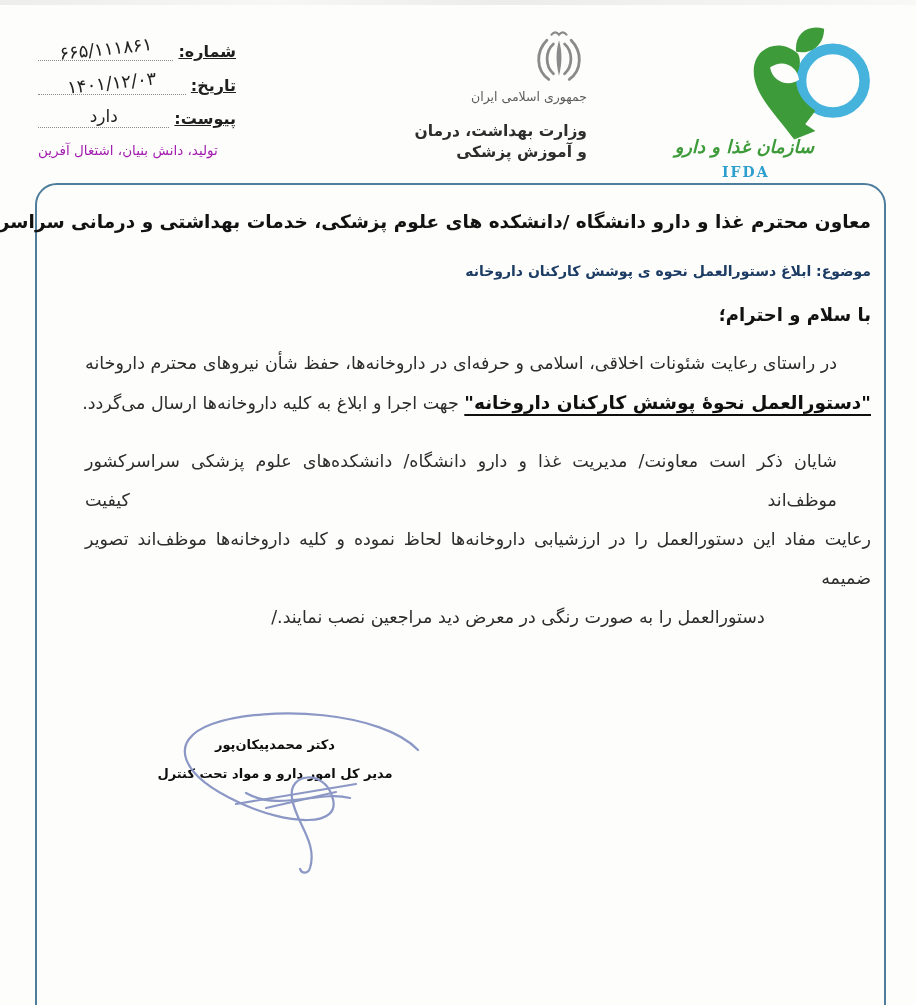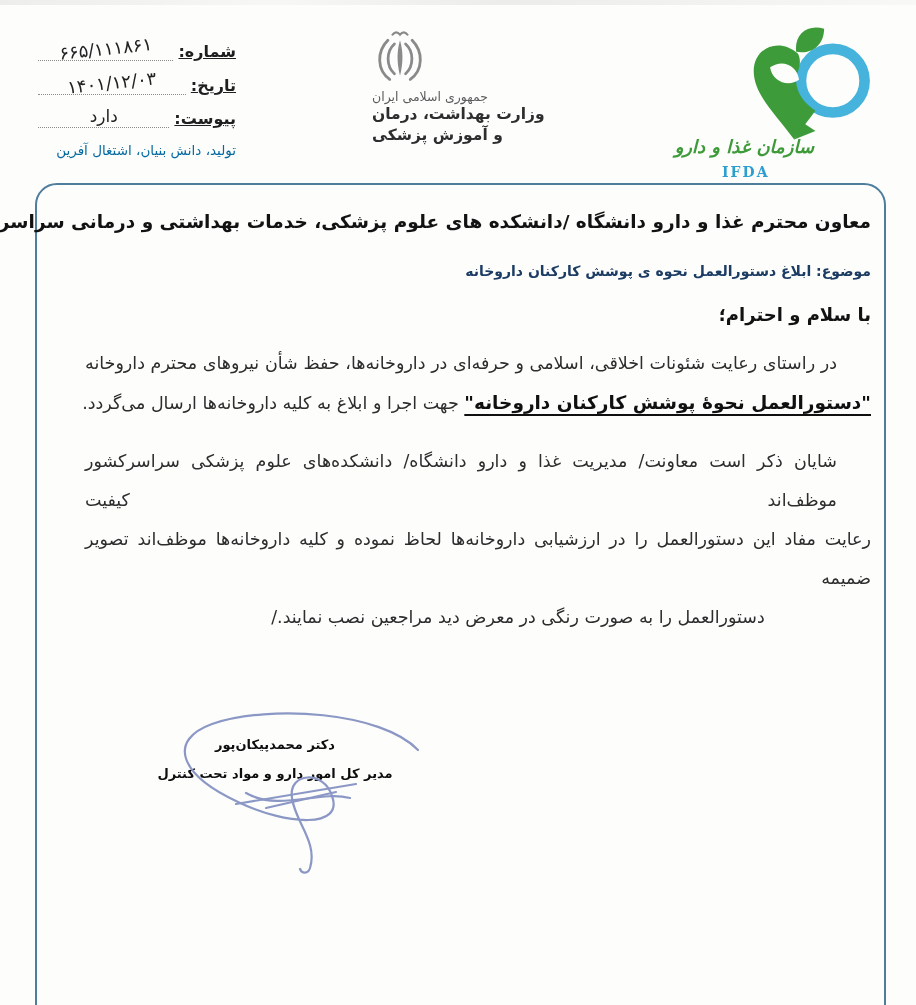--- a/index.html
+++ b/index.html
@@ -10,27 +10,27 @@
   .top-strip { position:absolute; top:0; left:0; right:0; height:5px;
                background:linear-gradient(90deg,#ededeb 0%,#f7f7f5 30%,#ececea 55%,#f8f8f6 100%); }
 
   
   .meta { position:absolute; left:38px; top:38px; width:198px; }
   .meta-row { display:flex; align-items:flex-end; margin-bottom:11px; }
   .meta-label { font-weight:bold; font-size:16px; color:#1f1f1f; margin-left:5px; white-space:nowrap;text-decoration:underline; }
   .meta-value { flex:1; font-size:17px; color:#222; text-align:center;
                 border-bottom:1.5px dotted #8a8a8a; padding-bottom:1px; }
   .tilt { transform:rotate(-6deg); transform-origin:center; display:inline-block; font-size:18px; }
-  .slogans { margin-top:4px; text-align:right; font-size:13.5px; color:#0369a1; line-height:22px; }
+  .slogans { margin-top:4px; text-align:left; font-size:13.5px; color:#a21caf; line-height:22px; }
 
   
-  .ministry { position:absolute; left:372px; top:28px; width:215px; text-align:left; }
+  .ministry { position:absolute; left:372px; top:28px; width:215px; text-align:right; }
   .emblem-wrap { height:58px; }
   .country { font-size:12.5px; color:#5c5c5c; margin-top:3px; }
-  .ministry-name { font-size:15.5px; font-weight:bold; color:#2e2e2e; line-height:21px; margin-top:0; }
+  .ministry-name { font-size:15.5px; font-weight:bold; color:#2e2e2e; line-height:21px; margin-top:17px; }
 
   
   .ifda { position:absolute; left:688px; top:24px; width:222px; height:150px; }
   .ifda-art { position:absolute; left:58px; top:2px; }
   .ifda-fa { position:absolute; right:96px; top:112px; width:125px; text-align:left;
              font-size:18px; font-weight:bold; font-style:italic; color:#3d9b3a; white-space:nowrap; }
   .ifda-en { position:absolute; left:34px; top:140px; font-family:"DejaVu Serif", serif;
              font-weight:bold; font-size:14px; letter-spacing:2px; color:#2d9fcf; direction:ltr; }
 
   

